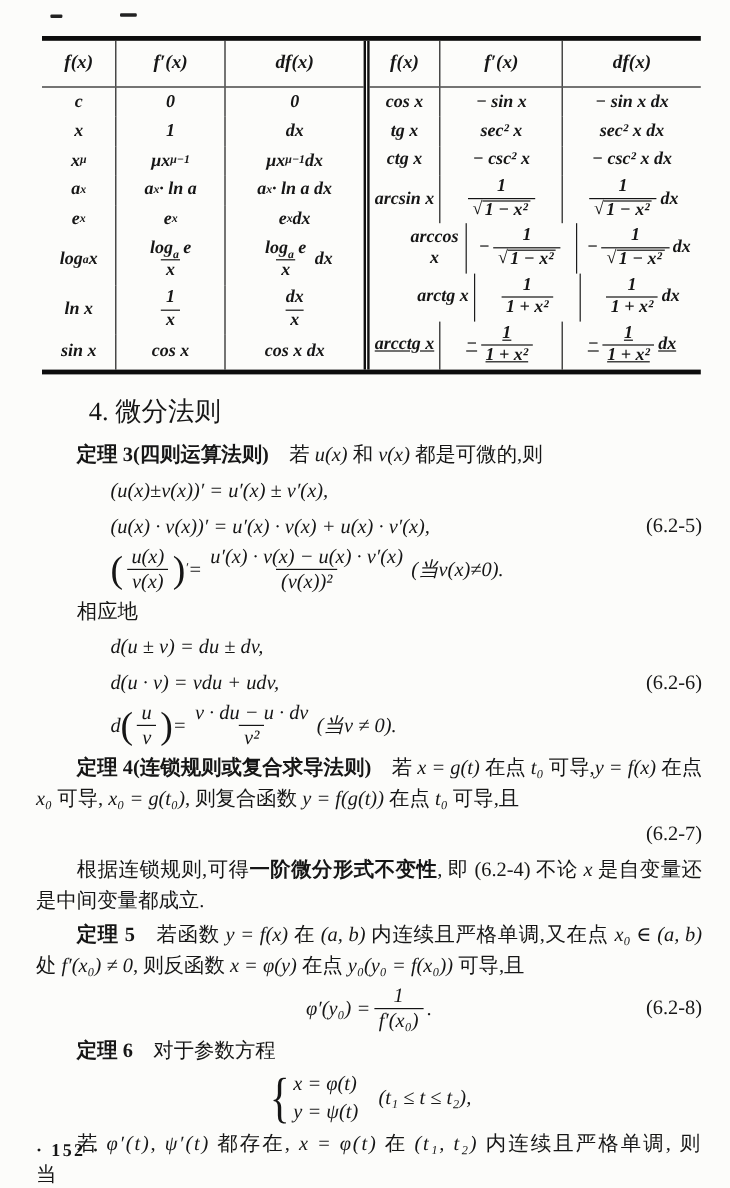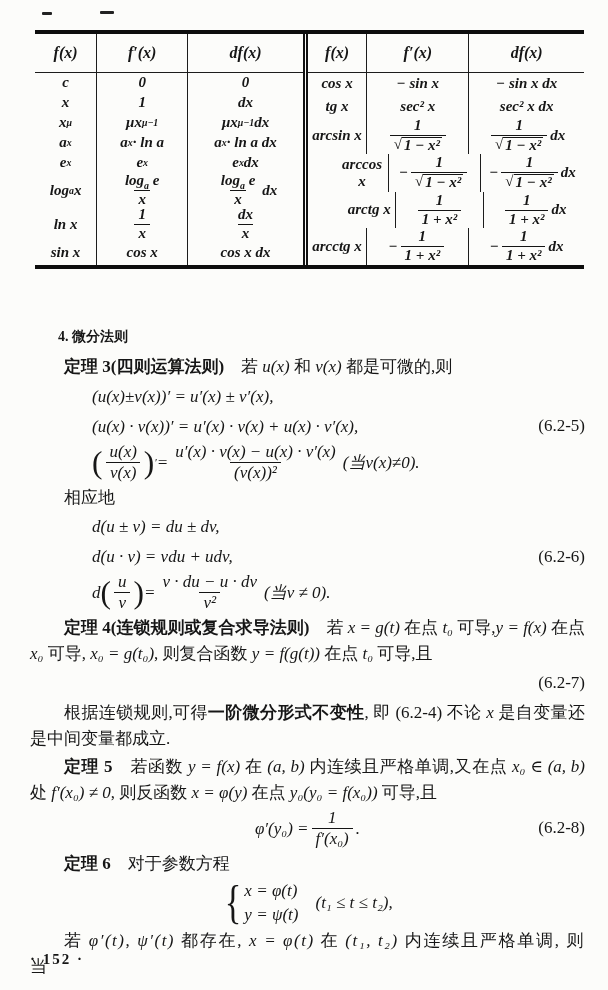--- a/index.html
+++ b/index.html
@@ -4,21 +4,21 @@
 <style>
   html,body{margin:0;padding:0;}
   body{
     width:608px;height:990px;overflow:hidden;position:relative;
     background:#fcfcfa;color:#161616;
     font-family:"Liberation Serif","DejaVu Serif",serif;
   }
   .speck{position:absolute;background:#222;border-radius:1px;}
   
   .dtable{
-    position:absolute;left:35px;top:30px;width:549px;height:239px;
+    position:absolute;left:35px;top:30px;width:549px;height:282px;
     border-top:4px solid #0d0d0d;border-bottom:4px solid #0d0d0d;
     display:flex;box-sizing:border-box;
   }
   .half{display:flex;flex-direction:column;box-sizing:border-box;}
   .half.left{width:48.8%;}
   .half.right{width:51.2%;border-left:5px double #111;}
   .trow{display:flex;flex:1 1 0;align-items:stretch;min-height:0;}
   .trow.thead{flex:0 0 38px;border-bottom:1px solid #1c1c1c;}
   .tcell{
     display:flex;align-items:center;justify-content:center;box-sizing:border-box;
@@ -40,21 +40,21 @@
   .rbody{border-top:1.5px solid #141414;padding:0 2px;}
   .bigp{font-size:1.85em;font-style:normal;font-weight:400;vertical-align:middle;line-height:.8;}
   .vb{display:inline-flex;align-items:flex-end;margin-left:2px;}
   .vbar{font-style:normal;font-size:30px;line-height:24px;}
   .vsub{font-size:11px;margin-bottom:-7px;font-style:italic;}
   .cs{display:inline-flex;align-items:center;}
   .brace{font-size:46px;font-weight:400;font-style:normal;line-height:.9;transform:scaleX(.75);}
   .cscol{display:inline-flex;flex-direction:column;gap:3px;text-align:left;}
   
   #content{position:absolute;left:30px;top:326px;width:555px;font-size:17px;}
-  .h{font-weight:700;text-indent:2em;margin:2px 0 8px;font-size:14px;}
+  .h{font-weight:400;text-indent:2em;margin:2px 0 8px;font-size:22px;}
   .p{margin:3px 0;text-indent:2em;text-align:justify;line-height:1.52;}
   .p.spread{letter-spacing:1.5px;}
   .eq{position:relative;display:flex;align-items:center;margin:3px 0;min-height:27px;line-height:1.25;}
   .eq.left{padding-left:62px;}
   .eq.center{justify-content:center;}
   .eqnum{position:absolute;right:0;top:50%;transform:translateY(-50%);font-style:normal;}
   .eqbody{display:inline-flex;align-items:center;flex-wrap:nowrap;white-space:nowrap;font-style:italic;}
   #pagenum{position:absolute;left:30px;bottom:22px;font-size:15px;font-weight:600;letter-spacing:2px;}
 </style>
 </head>
@@ -138,20 +138,25 @@
       <div class="trow" style="flex: 1 1 0px;">
         <div class="tcell" style="width: 21.5%;">cos x</div>
         <div class="tcell" style="width: 37%;">− sin x</div>
         <div class="tcell" style="width: 41.5%;">− sin x dx</div>
       </div>
       <div class="trow" style="flex: 1 1 0px;">
         <div class="tcell" style="width: 21.5%;">tg x</div>
         <div class="tcell" style="width: 37%;">sec² x</div>
         <div class="tcell" style="width: 41.5%; font-style: italic;">sec² x dx</div>
       </div>
+      <div class="trow" style="flex: 1 1 0px;">
+        <div class="tcell" style="width: 21.5%;">ctg x</div>
+        <div class="tcell" style="width: 37%;">− csc² x</div>
+        <div class="tcell" style="width: 41.5%;">− csc² x dx</div>
+      </div>
       <div class="trow" style="flex: 1.65 1 0px;">
         <div class="tcell" style="width: 21.5%;">arcsin x</div>
         <div class="tcell" style="width: 37%;">
           <span class="frac">
             <span class="fn">1</span>
             <span class="fd"><span class="sqrt">
                 <span class="rsign">√</span>
                 <span class="rbody">1 − x²</span>
               </span></span>
           </span>
@@ -187,21 +192,21 @@
           <span class="frac">
             <span class="fn">1</span>
             <span class="fd">1 + x²</span>
           </span>
         </div>
         <div class="tcell" style="width: 41.5%;"><span class="frac">
             <span class="fn">1</span>
             <span class="fd">1 + x²</span>
           </span> dx</div>
       </div>
-      <div class="trow" style="flex: 1.65 1 0px;">
+      <div class="trow" style="flex: 1.65 1 0px; text-decoration: underline;">
         <div class="tcell" style="width: 21.5%;">arcctg x</div>
         <div class="tcell" style="width: 37%;">− <span class="frac">
             <span class="fn">1</span>
             <span class="fd">1 + x²</span>
           </span></div>
         <div class="tcell" style="width: 41.5%;">− <span class="frac">
             <span class="fn">1</span>
             <span class="fd">1 + x²</span>
           </span> dx</div>
       </div>

